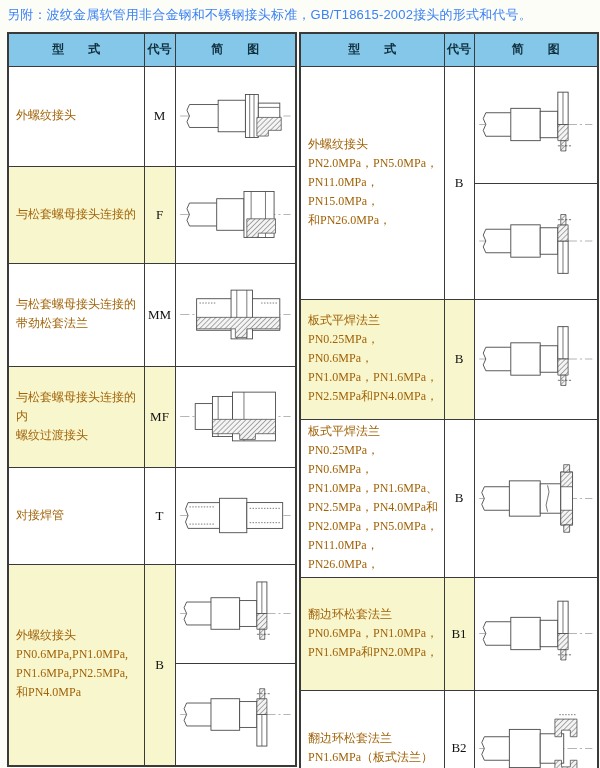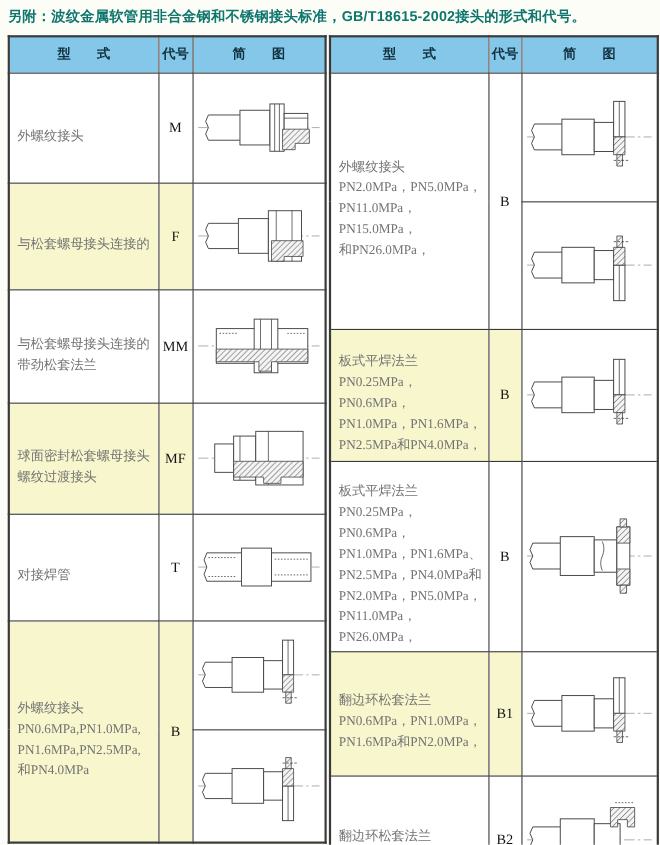--- a/index.html
+++ b/index.html
@@ -4,40 +4,40 @@
 <style>
   html,body{margin:0;padding:0;}
   body{
     width:600px;height:768px;position:relative;overflow:hidden;
     background:#fdfdf7;
     font-family:"Liberation Sans",sans-serif;
     color:#1a1a1a;
   }
   .title{
     position:absolute;left:7px;top:6px;width:590px;
-    font-size:13px;font-weight:bold;color:#0f766e;
+    font-size:13px;font-weight:normal;color:#3b82f6;
     letter-spacing:.2px;
   }
   table.ft{
     position:absolute;border-collapse:collapse;table-layout:fixed;
     border:2px solid var(--border-c,#3a3a3a);background:#fff;
   }
   .ft td{
     border:1px solid var(--border-c,#3a3a3a);
     overflow:hidden;vertical-align:middle;padding:0;font-family:Liberation Mono, monospace;
   }
   .ft tr.hdr td{
     background:var(--header-bg,#84c7e8);
     text-align:center;font-size:12px;font-weight:bold;color:#10303f;
   }
   td.type{
     font-family:"Liberation Serif",serif;
     font-size:12px;line-height:19px;
-    padding:17px 3px 3px 7px;
-    white-space:pre-line;color:#737373;
+    padding:2px 3px 3px 7px;
+    white-space:pre-line;color:#a16207;
   }
   td.code{
     text-align:center;font-family:"Liberation Serif",serif;
     font-size:13px;color:#111;
   }
   td.hl{background:var(--hl-bg,#f8f6cd);}
   td.diagcell{background:#fff;}
   .dw{display:flex;align-items:center;justify-content:center;width:100%;}
   .dw svg{width:96%;height:100%;display:block;}
 </style>
@@ -125,21 +125,21 @@
               <line x1="82" y1="16" x2="82" y2="84" stroke="#444444" stroke-width="1"></line>
               <line x1="96" y1="16" x2="96" y2="84" stroke="#444444" stroke-width="1"></line>
               <line x1="30" y1="34" x2="52" y2="34" stroke="#444444" stroke-width="1" stroke-dasharray="2 2"></line>
               <line x1="116" y1="34" x2="138" y2="34" stroke="#444444" stroke-width="1" stroke-dasharray="2 2"></line>
               <path d="M26 54 h116 v16 h-46 v12 h-16 v-12 h-54 z" fill="url(#hp2)" stroke="#444444" stroke-width="1"></path>
             </svg>
           </div>
         </td>
   </tr>
   <tr style="height:101px">
-    <td class="type hl">球面密封松套螺母接头
+    <td class="type hl">与松套螺母接头连接的内
 螺纹过渡接头</td>
     <td class="code hl">MF</td>
     <td class="diagcell">
           <div class="dw" style="height:95px">
             <svg viewBox="0 0 160 100" preserveAspectRatio="xMidYMid meet" role="img">
               <defs>
                 <pattern id="hp3" width="5" height="5" patternUnits="userSpaceOnUse" patternTransform="rotate(45)">
                   <rect width="5" height="5" fill="#f4f4f4"></rect>
                   <line x1="0" y1="0" x2="0" y2="5" stroke="#666" stroke-width="1.5"></line>
                 </pattern>

